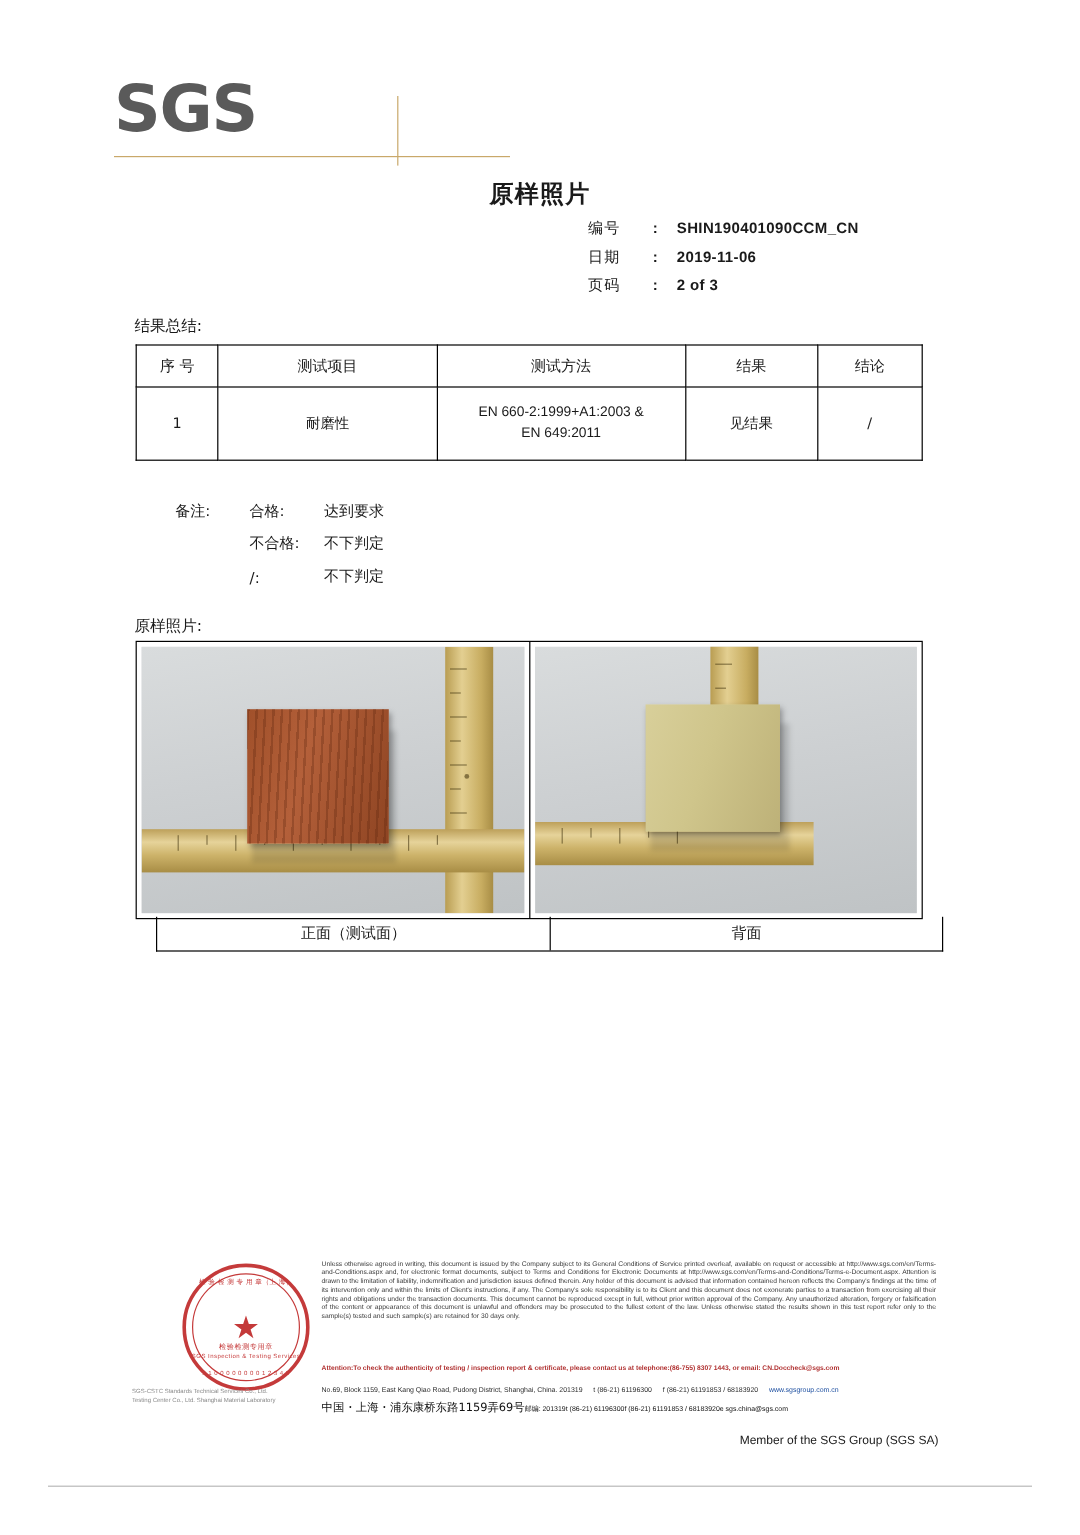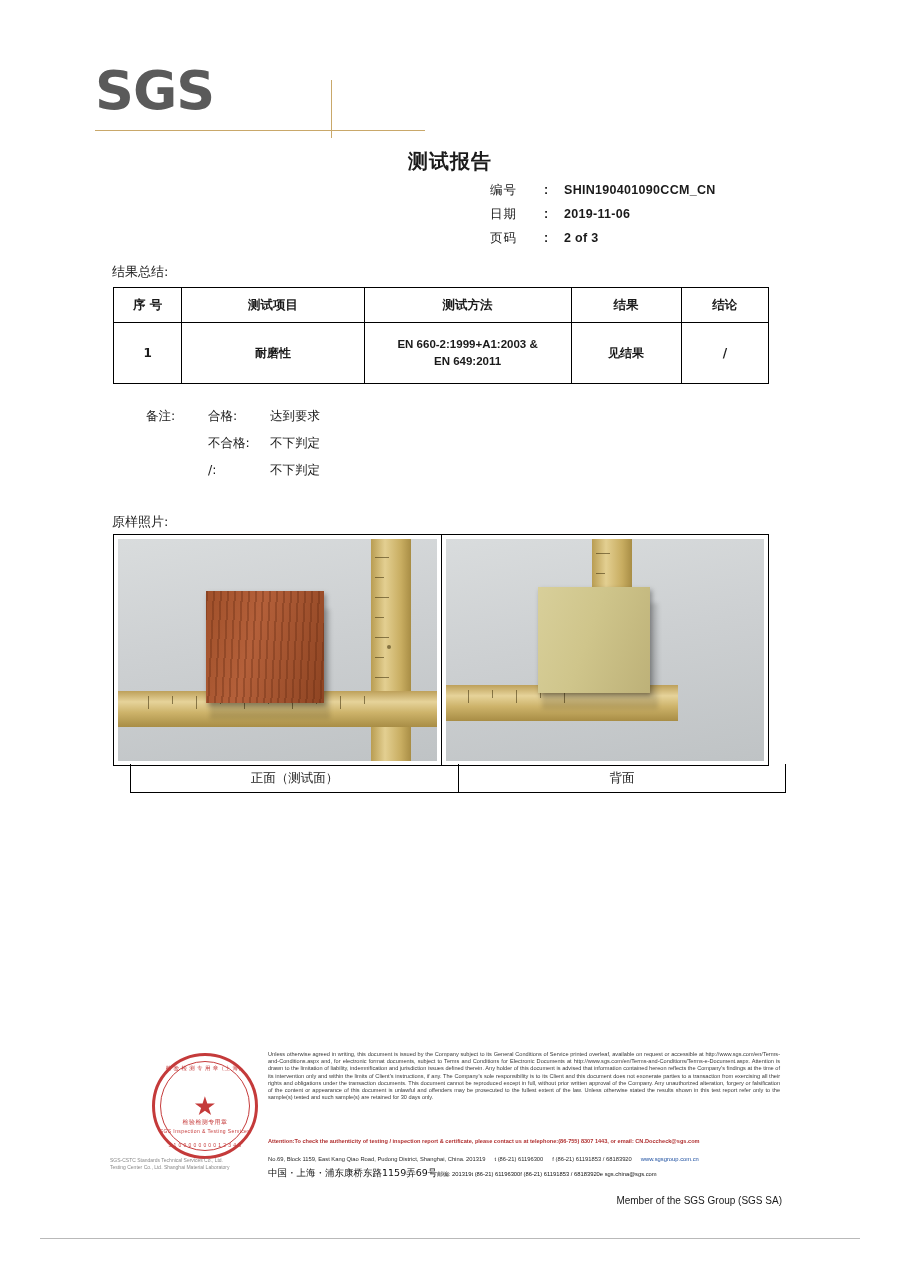--- a/index.html
+++ b/index.html
@@ -110,21 +110,21 @@
     width: 656px;
     border-collapse: collapse;
     font-size: 12px;
   }
   table.results th,
   table.results td {
     border: 1px solid #000;
     text-align: center;
     vertical-align: middle;
     padding: 4px 2px;
-    font-weight: bold;
+    font-weight: normal;
   }
   table.results thead th {
     height: 26px;
     font-family: "DejaVu Sans", sans-serif;
     font-size: 12.5px;
   }
   table.results tbody td {
     height: 52px;
     font-family: "DejaVu Sans", sans-serif;
   }
@@ -138,21 +138,21 @@
   .remarks {
     position: absolute;
     left: 146px;
     top: 408px;
     font-size: 12.5px;
     font-family: "DejaVu Sans", sans-serif;
   }
   .remarks-row {
     display: flex;
     height: 27px;
-    align-items: flex-start;
+    align-items: flex-end;
   }
   .remarks-key {
     width: 62px;
   }
   .remarks-val {
     white-space: nowrap;
   }
 
   
   .photos {
@@ -374,21 +374,21 @@
 <body>
 
 <div class="page">
 
   <div class="logo-wrap">
     <div class="logo-text">SGS</div>
     <div class="logo-rule"></div>
     <div class="logo-tick"></div>
   </div>
 
-  <div class="report-title">测试报告</div>
+  <div class="report-title">原样照片</div>
 
   <div class="meta">
     <div class="meta-row">
       <span class="meta-label">编号</span>
       <span class="meta-colon">:</span>
       <span class="meta-value">SHIN190401090CCM_CN</span>
     </div>
     <div class="meta-row">
       <span class="meta-label">日期</span>
       <span class="meta-colon">:</span>

